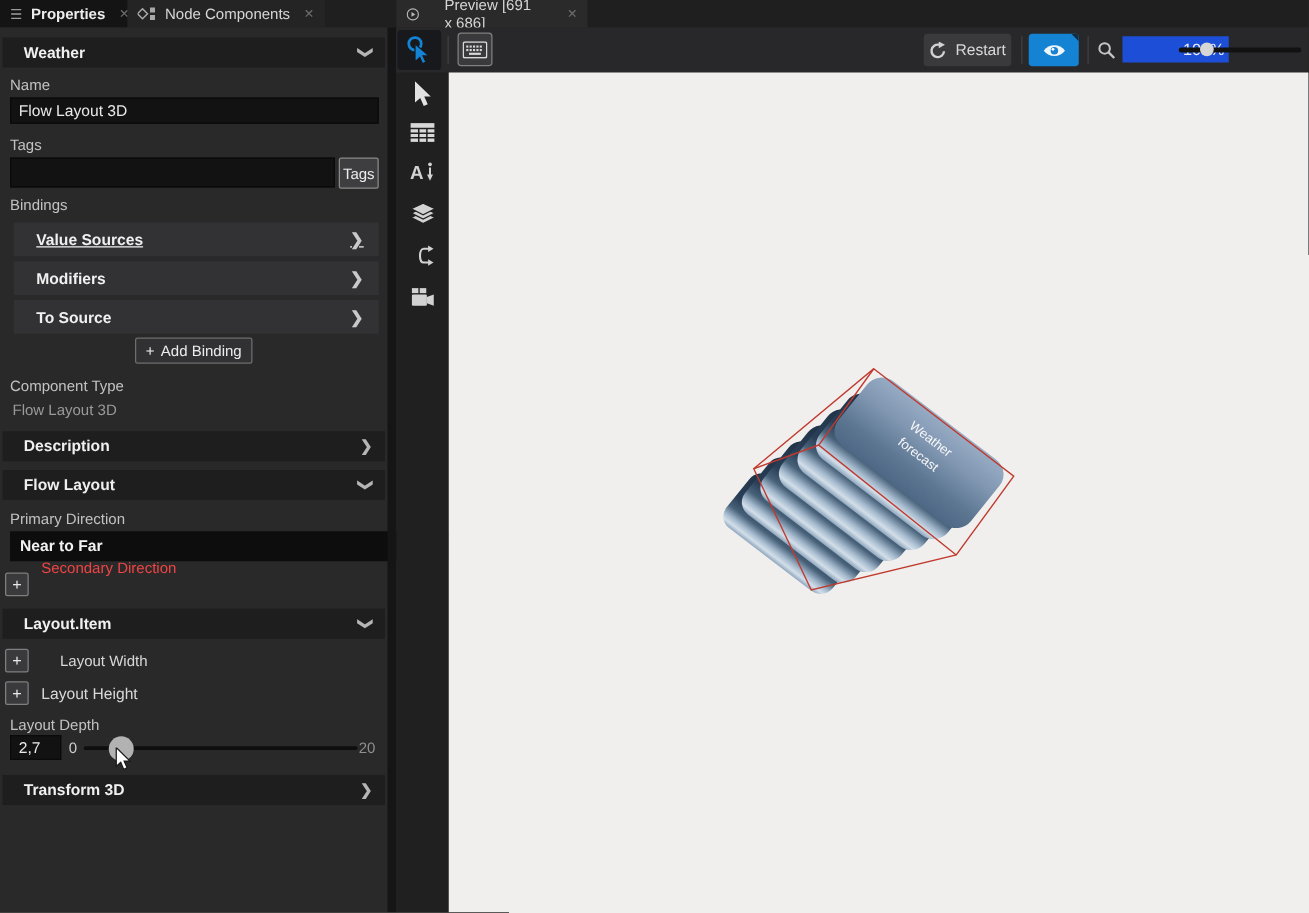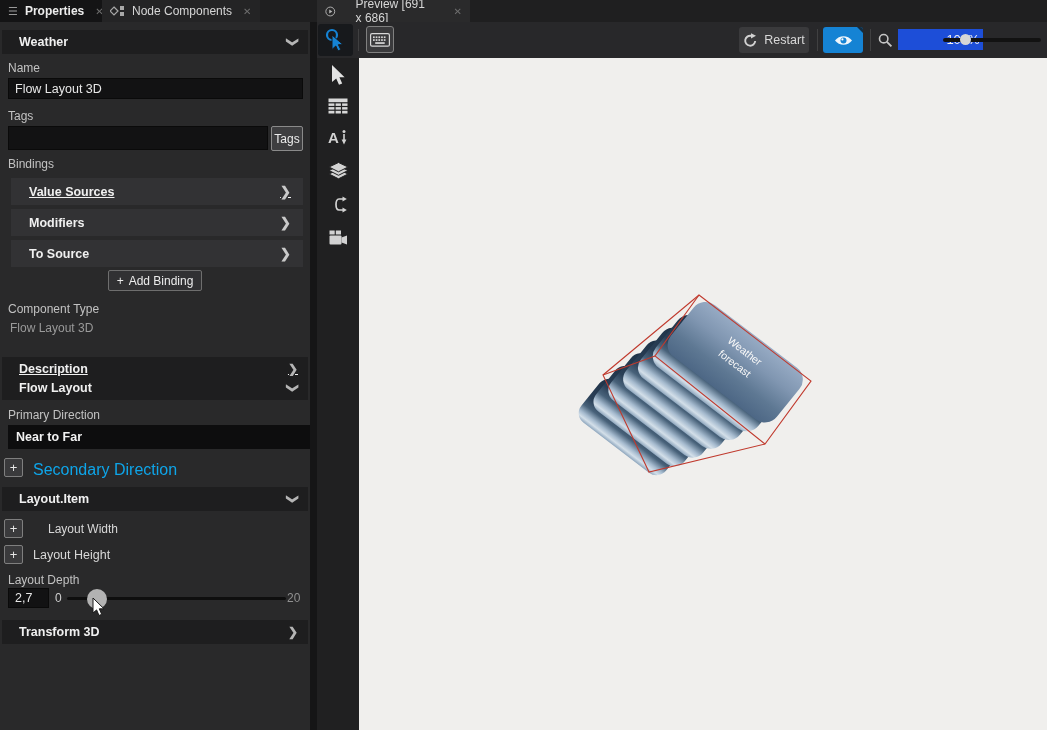--- a/index.html
+++ b/index.html
@@ -120,38 +120,38 @@
     </div>
 
     <div class="graybtn" style="left:108px;top:248px;width:94px;height:21px;background:#313133;border-color:#6e6e6e;gap:5px;">
       <span>+</span>
       <span>Add Binding</span>
     </div>
 
     <div class="lbl" style="left:8px;top:280px;">Component Type</div>
     <div class="val" style="left:10px;top:299px;">Flow Layout 3D</div>
 
-    <div class="hdr" style="top:335px;text-decoration:underline;">
+    <div class="hdr" style="top:323px;">
       <span>Description</span>
       <span class="chev">❯</span>
     </div>
 
     <div class="hdr" style="top:354px;">
       <span>Flow Layout</span>
       <span class="chev down">❯</span>
     </div>
 
     <div class="lbl" style="left:8px;top:386px;">Primary Direction</div>
     <div class="dropdown" style="top:403px;">
       <span>Near to Far</span>
       <span class="caret">▼</span>
     </div>
 
     <div class="plusbtn" style="left:4px;top:436px;">+</div>
-    <div class="lbl" style="left:33px;top:439px;color:#0ea5e9;font-size:16px;">Secondary Direction</div>
+    <div class="lbl" style="left:33px;top:425px;color:#ef4444;font-size:12px;">Secondary Direction</div>
 
     <div class="hdr" style="top:465px;">
       <span>Layout.Item</span>
       <span class="chev down">❯</span>
     </div>
 
     <div class="plusbtn" style="left:4px;top:497px;">+</div>
     <div class="lbl" style="left:33px;top:500px;color:#d8d8d8;font-size:12px;margin-left:15px;">Layout Width</div>
 
     <div class="plusbtn" style="left:4px;top:523px;">+</div>

